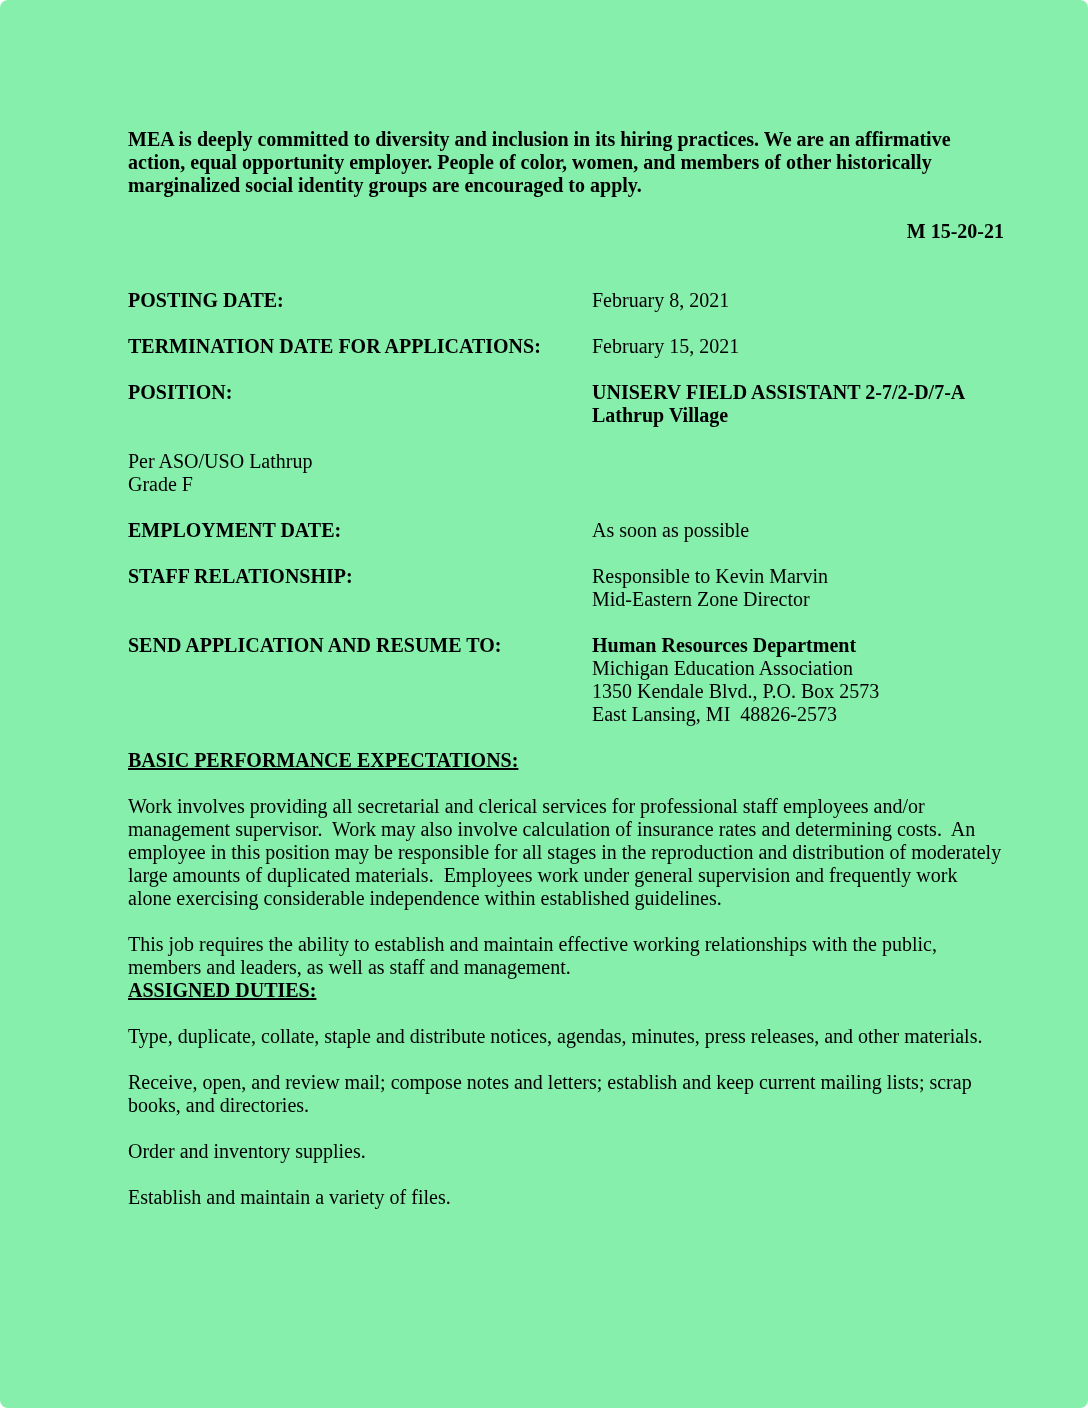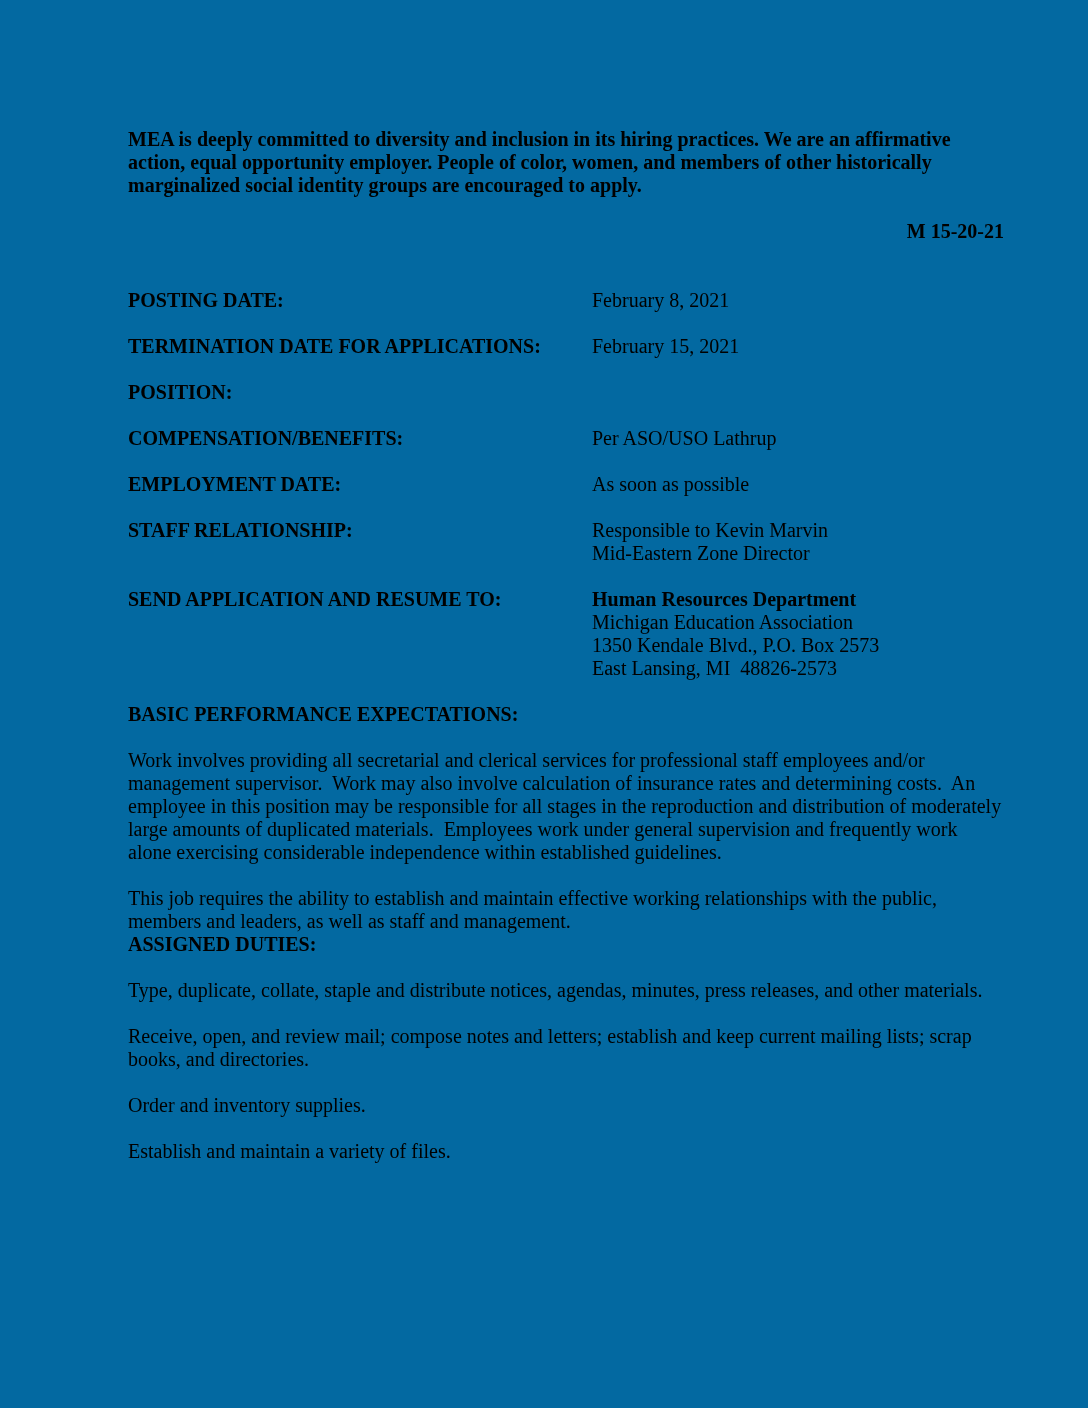--- a/index.html
+++ b/index.html
@@ -11,21 +11,22 @@
     width: 1088px;
     min-height: 1408px;
     font-family: "Liberation Serif", "DejaVu Serif", serif;
     color: #000000;
   }
   .page {
     box-sizing: border-box;
     width: 1088px;
     min-height: 1408px;
     padding: 128px 84px 40px 128px;
-    background: #0369a1;
+    background: #86efac;
+    border-radius: 8px;
   }
   .txt {
     font-size: 20px;
     line-height: 23px;
     white-space: pre-wrap;
   }
   .bold { font-weight: bold; }
   .header-notice {
     margin: 0 0 23px 0;
   }
@@ -34,20 +35,21 @@
     margin: 0 0 46px 0;
   }
   .field-row {
     display: grid;
     grid-template-columns: 464px 1fr;
     margin: 0 0 23px 0;
   }
   .field-label { font-weight: bold; }
   .section-heading {
     font-weight: bold;
+    text-decoration: underline;
     margin: 0 0 23px 0;
   }
   .para {
     margin: 0 0 23px 0;
   }
   .para:last-child { margin-bottom: 0; }
 </style>
 </head>
 <body>
 
@@ -66,26 +68,30 @@
 
   <div class="field-row">
     <div class="txt field-label">TERMINATION DATE FOR APPLICATIONS:</div>
     <div>
       <div class="txt">February 15, 2021</div>
     </div>
   </div>
 
   <div class="field-row">
     <div class="txt field-label">POSITION:</div>
+    <div>
+      <div class="txt bold">UNISERV FIELD ASSISTANT 2-7/2-D/7-A</div>
+      <div class="txt bold">Lathrup Village</div>
+    </div>
   </div>
 
   <div class="field-row">
-    <div class="txt field-label">COMPENSATION/BENEFITS:</div>
     <div>
       <div class="txt">Per ASO/USO Lathrup</div>
+      <div class="txt">Grade F</div>
     </div>
   </div>
 
   <div class="field-row">
     <div class="txt field-label">EMPLOYMENT DATE:</div>
     <div>
       <div class="txt">As soon as possible</div>
     </div>
   </div>
 

